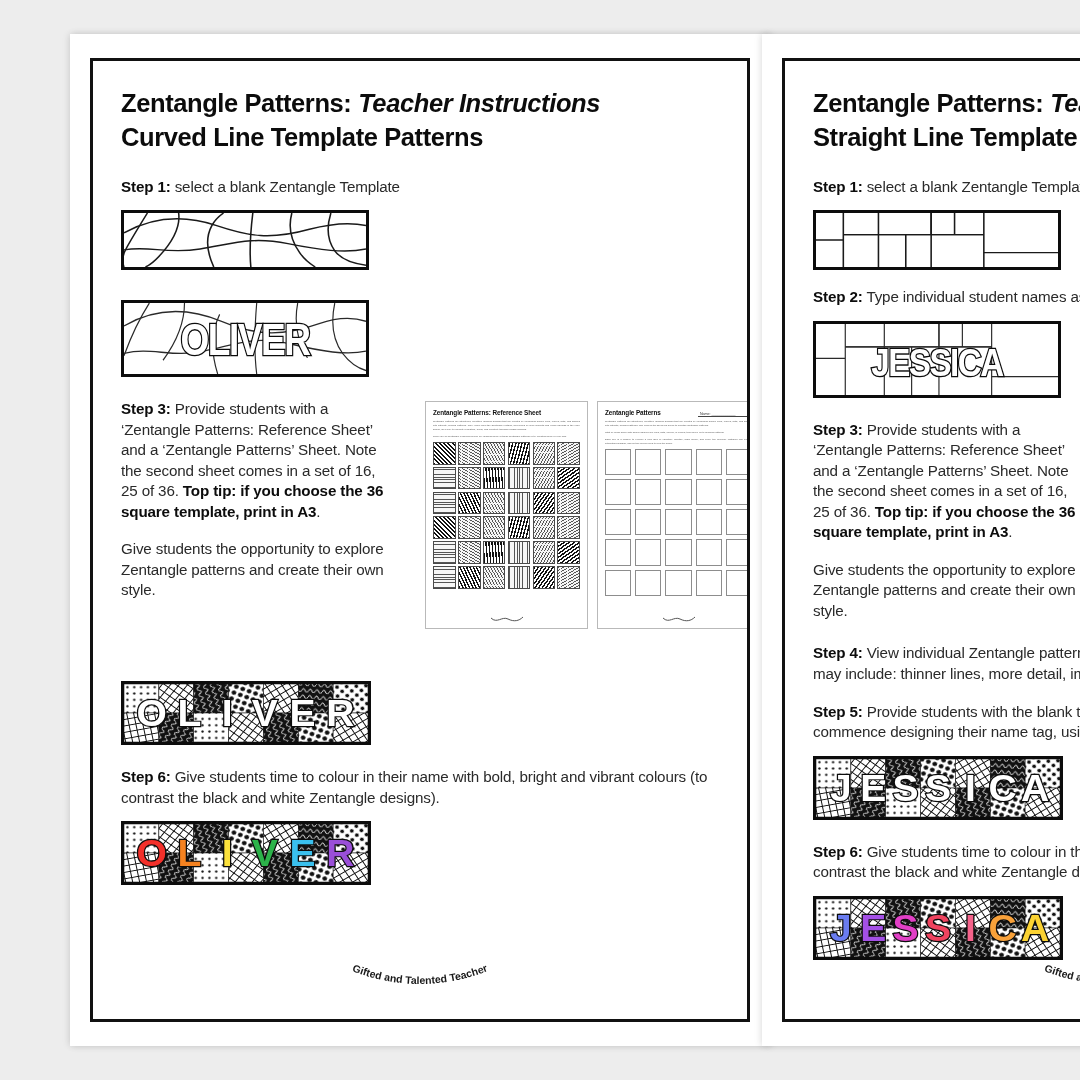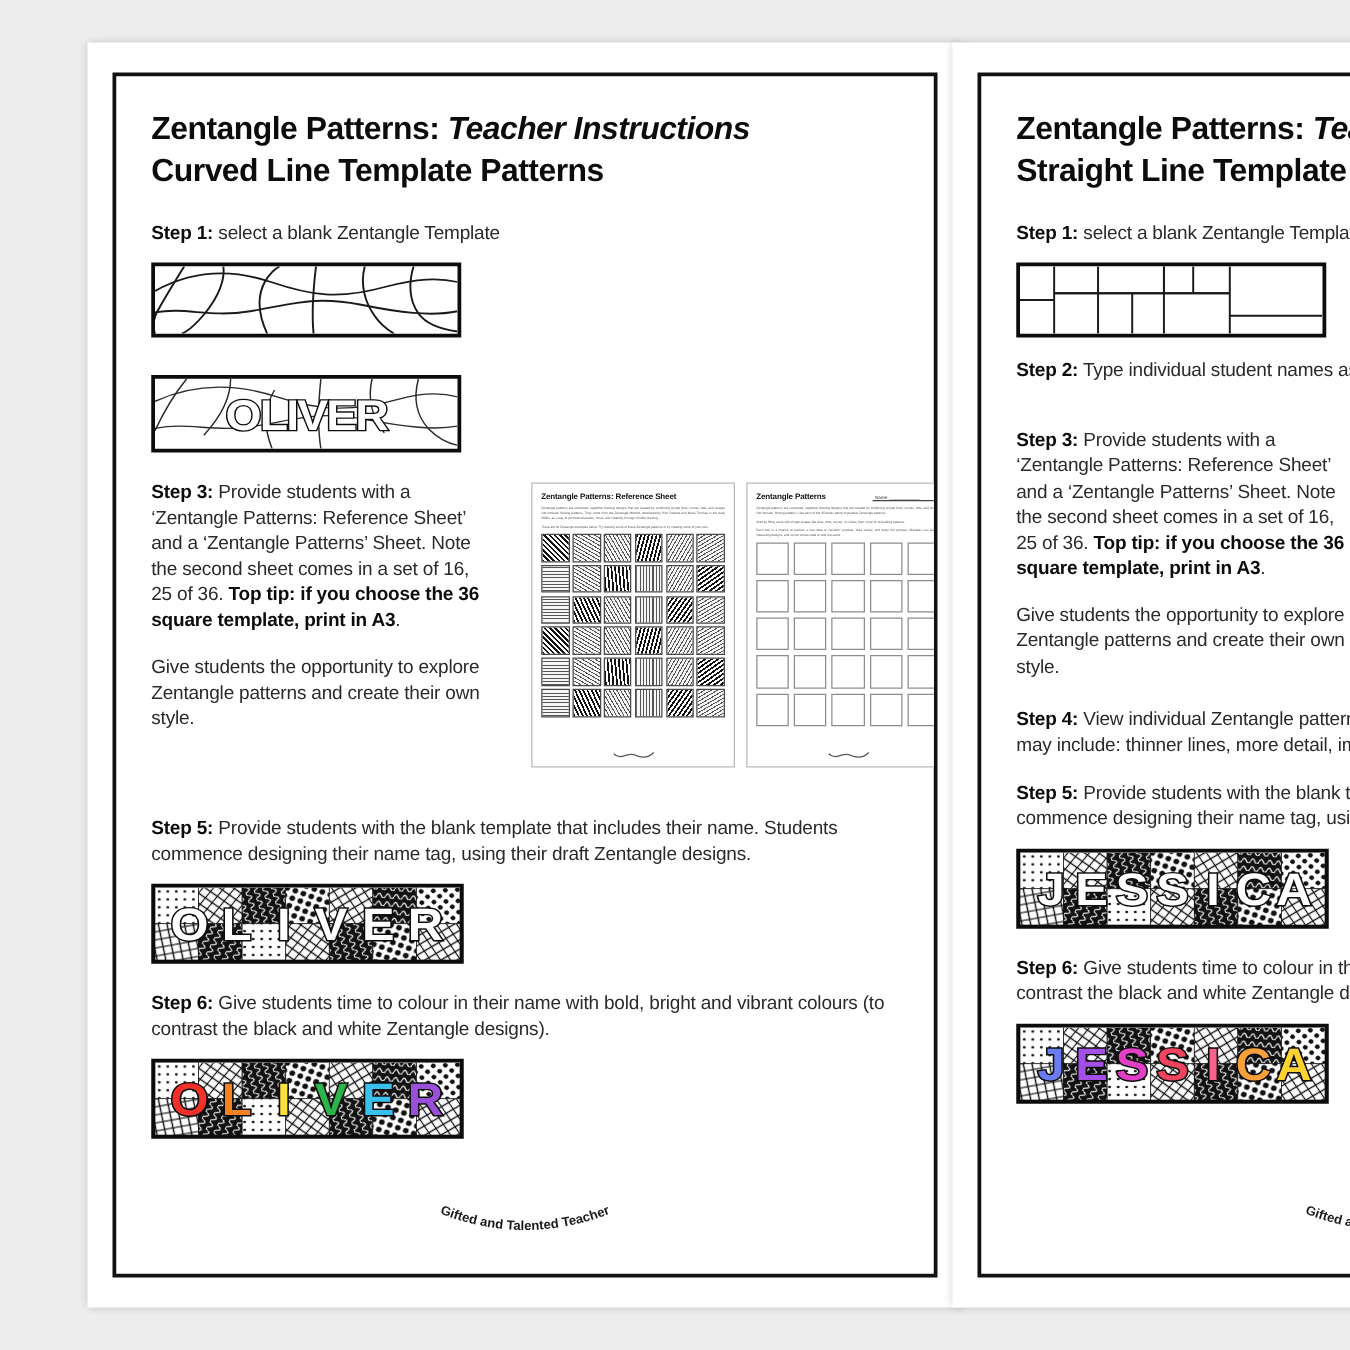--- a/index.html
+++ b/index.html
@@ -63,21 +63,21 @@
   
   .tag {
     border: 3px solid #0c0c0c;
     background: #ffffff;
     position: relative;
     overflow: hidden;
   }
   .tag svg { display: block; width: 100%; height: 100%; }
 
   .tag-blank   { width: 248px; height: 60px; }
-  .tag-outline { width: 248px; height: 62px; }
+  .tag-outline { width: 248px; height: 77px; }
   .tag-bw      { width: 250px; height: 64px; }
   .tag-colour  { width: 250px; height: 64px; }
 
   
   .row3 { display: flex; align-items: flex-start; gap: 20px; }
   .col-text { width: 272px; flex: none; }
   .thumbs { display: flex; gap: 9px; margin-left: 12px; margin-top: 2px; }
 
   .thumb {
     width: 163px; height: 228px;
@@ -286,23 +286,20 @@
           </div>
 
         </div>
       </div>
 
       <div class="gap-l"></div>
 
 
       <div class="gap-m"></div>
 
-      <div class="step">
-        <b>Step 5:</b><span> Provide students with the blank template that includes their name. Students commence designing their name tag, using their draft Zentangle designs.</span>
-      </div>
 
       <div class="gap-s"></div>
 
       <div class="tag tag-bw" id="bw-tag-1">
           <svg viewBox="0 0 250 64" preserveAspectRatio="none">
             <defs>
               <pattern id="bw-tag-1-p0" width="7" height="7" patternUnits="userSpaceOnUse" patternTransform="rotate(0)">
                 <rect width="7" height="7" fill="#fff"></rect>
                 <circle cx="3.5" cy="3.5" r="1.2" fill="#111"></circle>
               </pattern>
@@ -478,20 +475,36 @@
       </div>
 
       <div class="gap-m"></div>
 
       <div class="step">
         <b>Step 2:</b><span> Type individual student names as an overlay onto the blank templates</span>
       </div>
 
       <div class="gap-s"></div>
 
+      <div class="tag tag-outline">
+        <svg viewBox="0 0 248 62" preserveAspectRatio="none">
+          <g fill="none" stroke="#2a2a2a" stroke-width="1.2">
+            <path d="M0,30 H30 M30,0 V62"></path>
+            <path d="M30,20 H70 M70,0 V20"></path>
+            <path d="M70,20 H126 M126,0 V20"></path>
+            <path d="M126,0 V62 M126,20 H180"></path>
+            <path d="M150,0 V20"></path>
+            <path d="M180,0 V62"></path>
+            <path d="M30,20 H180"></path>
+            <path d="M70,20 V62 M98,20 V62"></path>
+            <path d="M180,46 H248"></path>
+          </g>
+          <text x="124" y="45" text-anchor="middle" font-family="Liberation Sans, sans-serif" font-size="34" font-weight="700" letter-spacing="-1.5" fill="#ffffff" stroke="#0c0c0c" stroke-width="2.4" paint-order="stroke">JESSICA</text>
+        </svg>
+      </div>
 
       <div class="gap-l"></div>
 
       <div class="row3">
         <div class="col-text">
           <div class="step">
             <b>Step 3:</b><span> Provide students with a ‘Zentangle Patterns: Reference Sheet’ and a ‘Zentangle Patterns’ Sheet. Note the second sheet comes in a set of 16, 25 of 36. </span><span class="tip">Top tip: if you choose the 36 square template, print in A3</span><span>.</span>
           </div>
           <div class="gap-m"></div>
           <div class="step">Give students the opportunity to explore Zentangle patterns and create their own style.</div>

